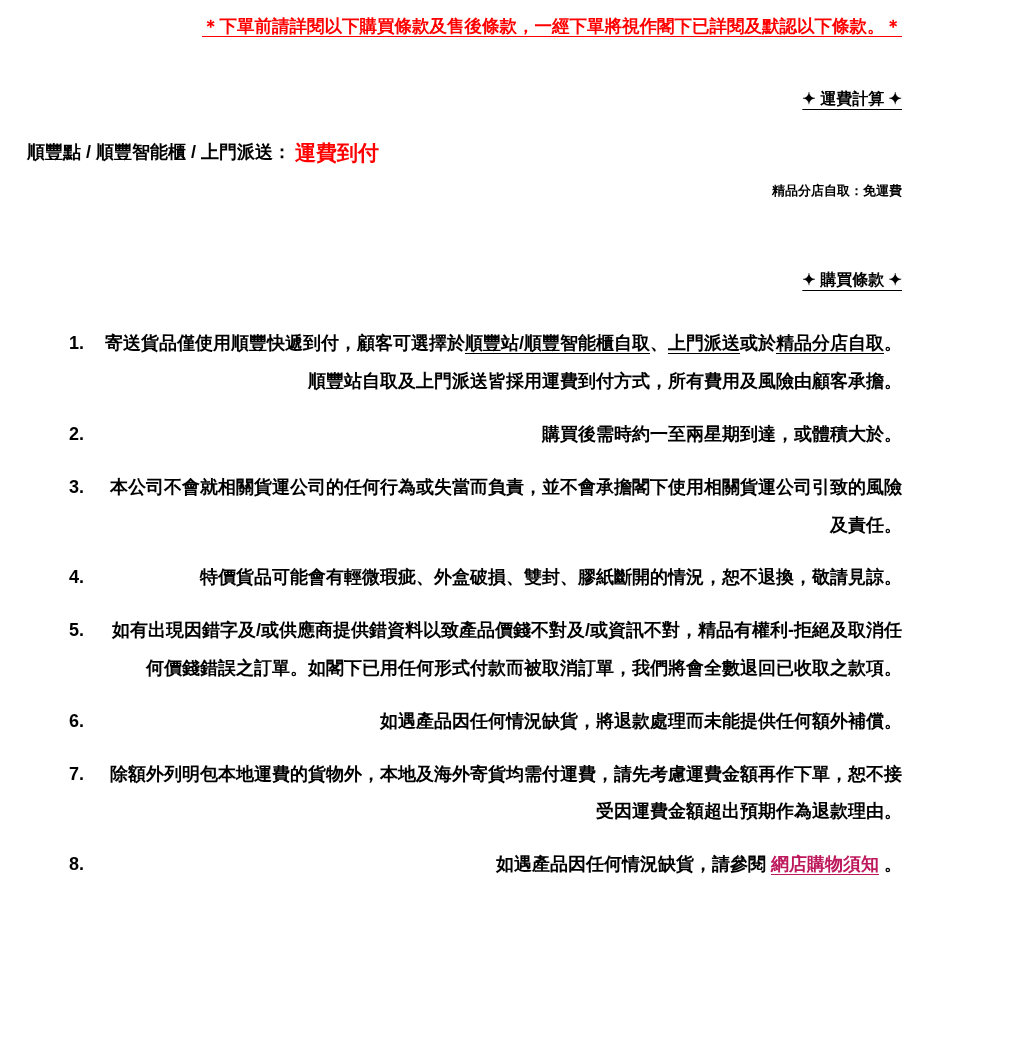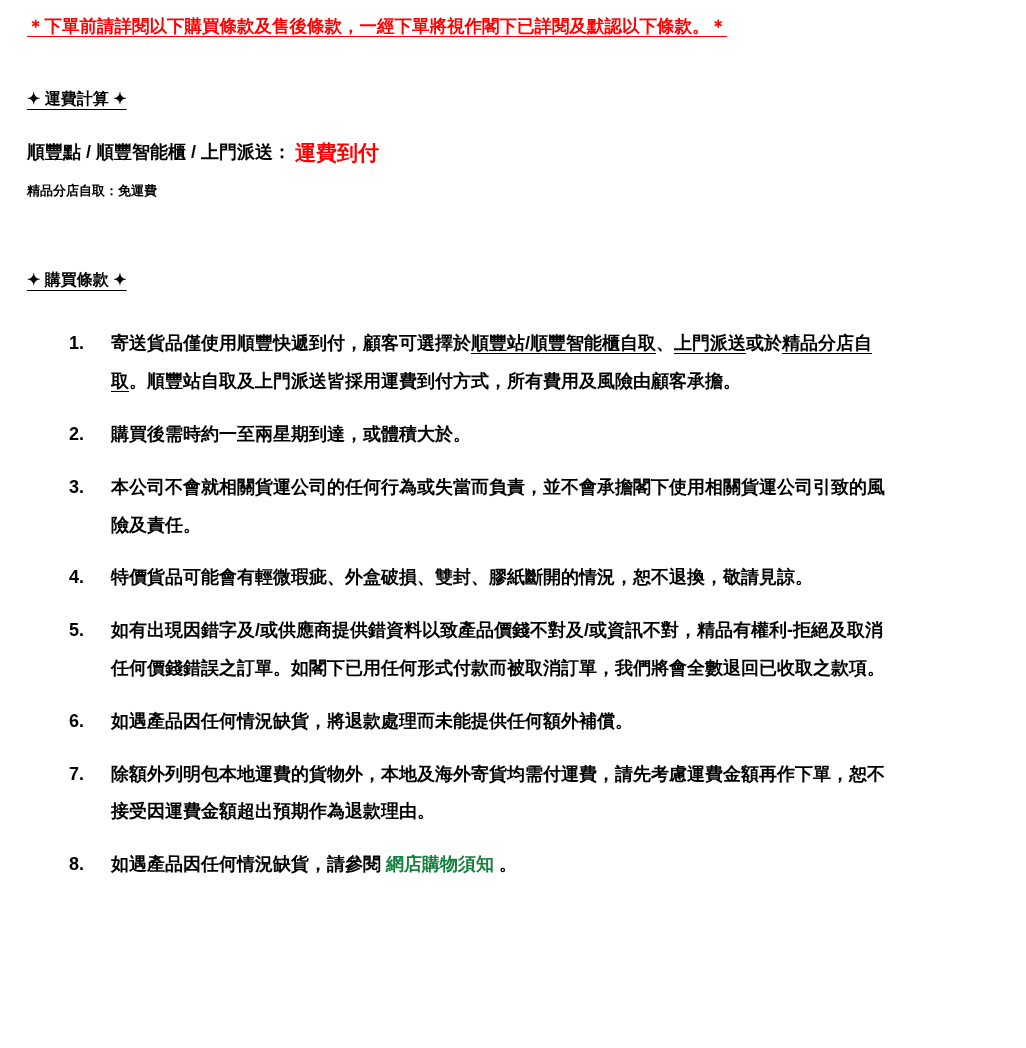--- a/index.html
+++ b/index.html
@@ -8,20 +8,21 @@
     background: #ffffff;
     font-family: "Liberation Sans", sans-serif;
   }
   .page {
     width: 932px;
     min-height: 1048px;
     box-sizing: border-box;
     padding: 14px 30px 24px 27px;
     color: #000000;
     font-weight: 700;
+    text-align: right;
   }
   
   .notice {
     color: #ff0000;
     font-size: 17.5px;
     line-height: 1.45;
     text-decoration: underline;
     text-underline-offset: 4px;
     margin: 0 0 50px 0;
   }
@@ -60,37 +61,38 @@
     font-size: 18px;
   }
   .terms-list li {
     padding-left: 10px;
     margin-bottom: 15px;
   }
   .terms-list li::marker {
     font-weight: 700;
   }
   .term-text {
-    margin: 12px;
+    margin: 0;
     line-height: 2.1;
   }
   .term-text.with-note {
     margin-bottom: 6px;
   }
   .u {
     text-decoration: underline;
     text-underline-offset: 4px;
   }
   .warning {
     margin: 0;
     line-height: 2.1;
     color: #ff0000;
   }
   .guide-link {
-    color: #15803d;
+    color: #be185d;
+    text-decoration: underline;
     text-underline-offset: 4px;
     cursor: pointer;
   }
 </style>
 </head>
 <body>
 
 <div class="page">
 
   <p class="notice">＊下單前請詳閱以下購買條款及售後條款，一經下單將視作閣下已詳閱及默認以下條款。＊</p>

